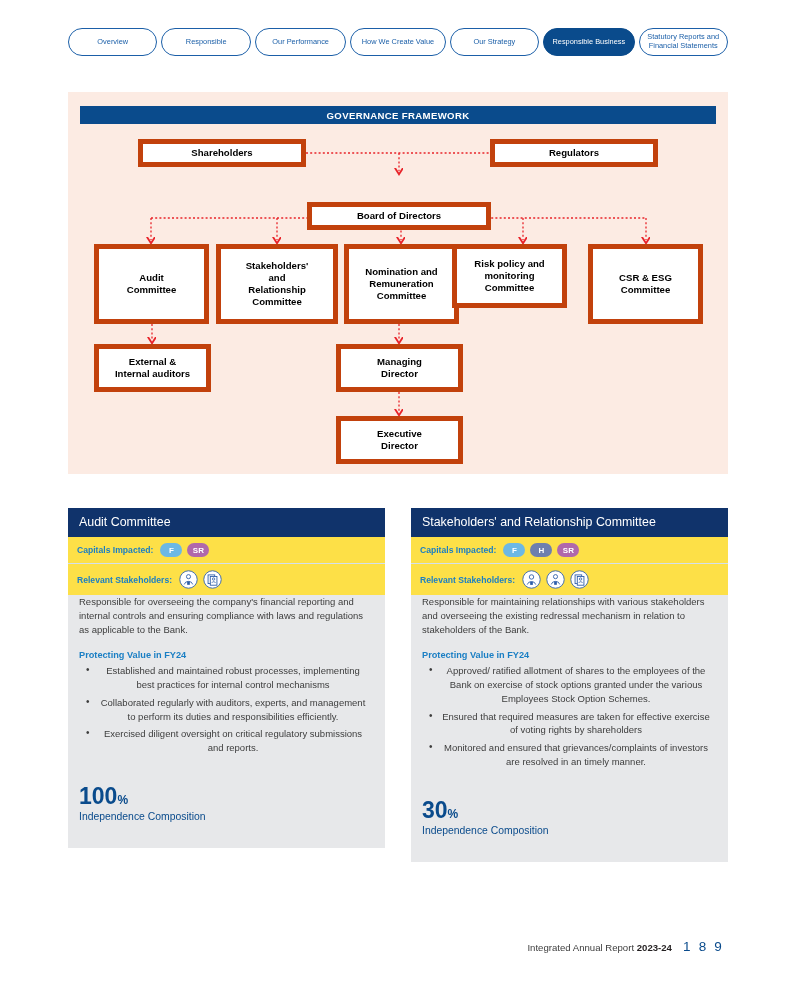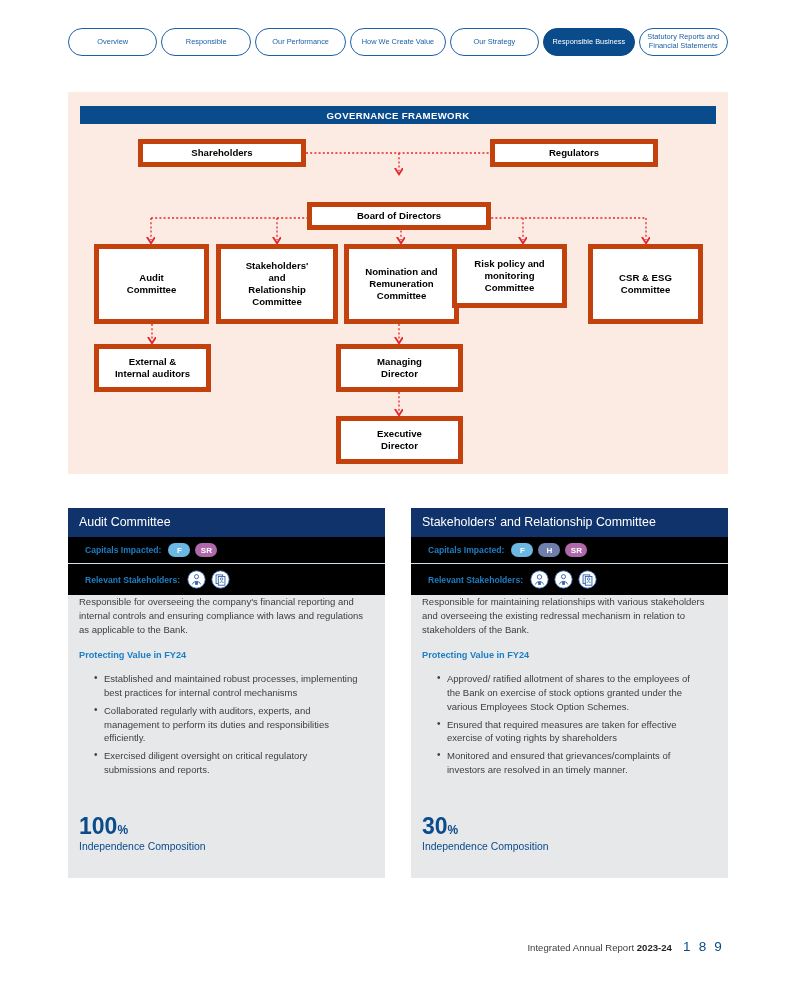--- a/index.html
+++ b/index.html
@@ -125,24 +125,24 @@
   .card.right { left: 411px; }
 
   .card-header {
     background: #10336b;
     color: #ffffff;
     font-size: 12.4px;
     padding: 7px 11px 8px 11px;
     box-sizing: border-box;
   }
   .meta-row {
-    background: #000000;
+    background: #fde047;
     display: flex;
     align-items: center;
-    padding: 6px 17px;
+    padding: 6px 9px;
     box-sizing: border-box;
     min-height: 26px;
   }
   .meta-row.second { border-top: 1px solid #d3e0ee; min-height: 32px; }
   .meta-label {
     color: #1b7fc4;
     font-size: 8.6px;
     font-weight: bold;
     margin-right: 7px;
     white-space: nowrap;
@@ -174,23 +174,24 @@
     color: #3d3d3d;
   }
   .pv-title {
     color: #1b7fc4;
     font-size: 9.2px;
     font-weight: bold;
     margin-top: 14px;
     margin-bottom: 3px;
   }
   ul.bullets {
-    margin: 12px;
+    margin: 4px;
     padding-left: 13px;
     list-style: none;
+    text-align: center;
   }
   ul.bullets li {
     font-size: 9.5px;
     line-height: 1.45;
     color: #3d3d3d;
     margin-bottom: 4px;
     position: relative;
   }
   ul.bullets li:before {
     content: "\2022";

